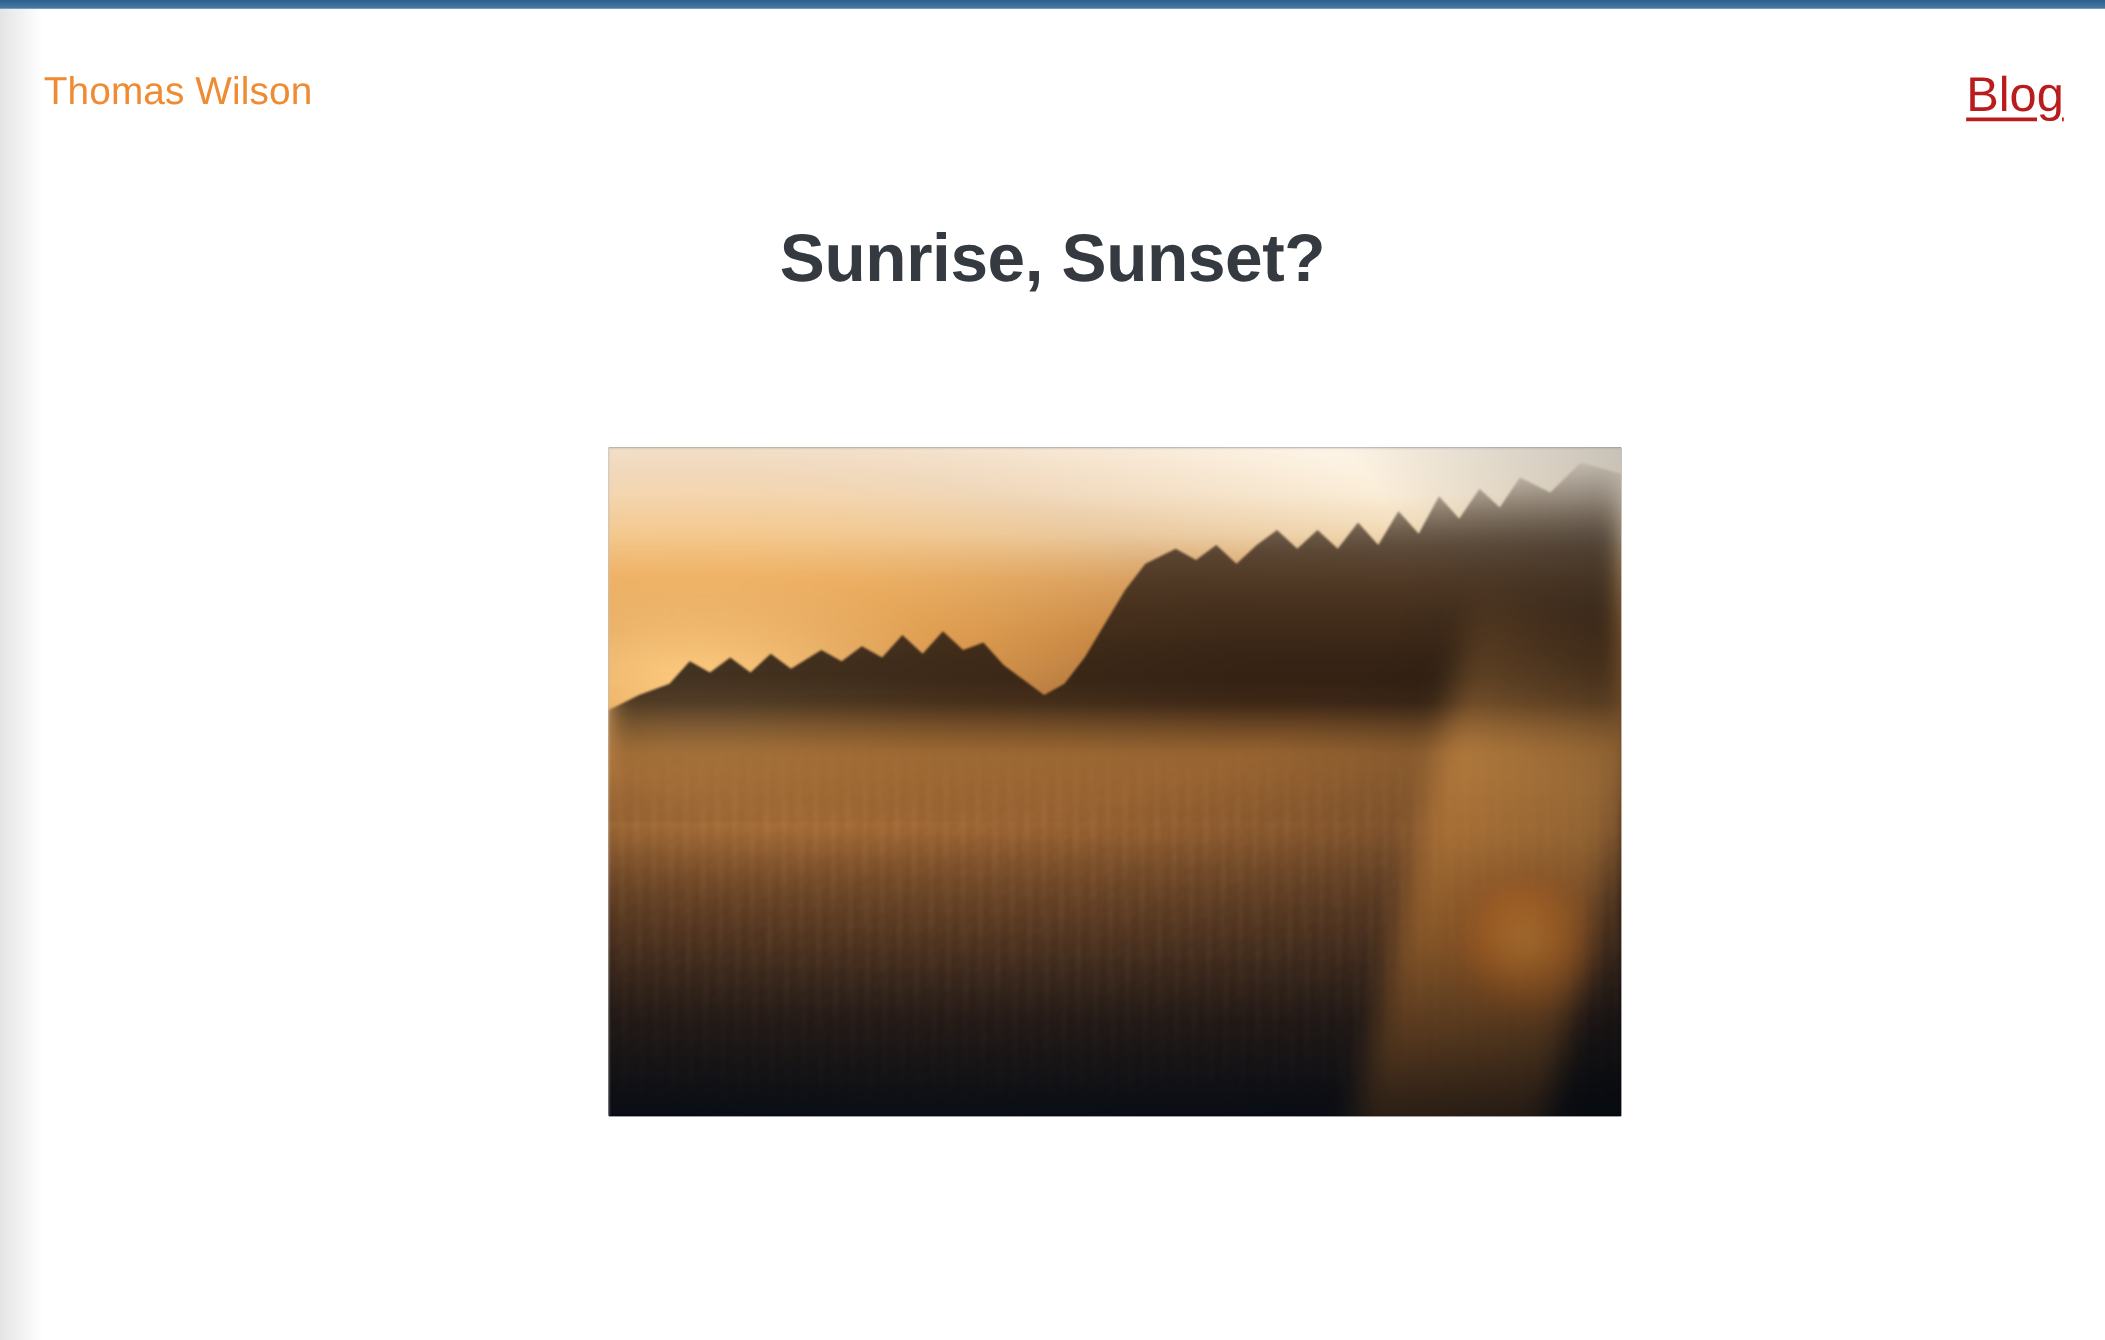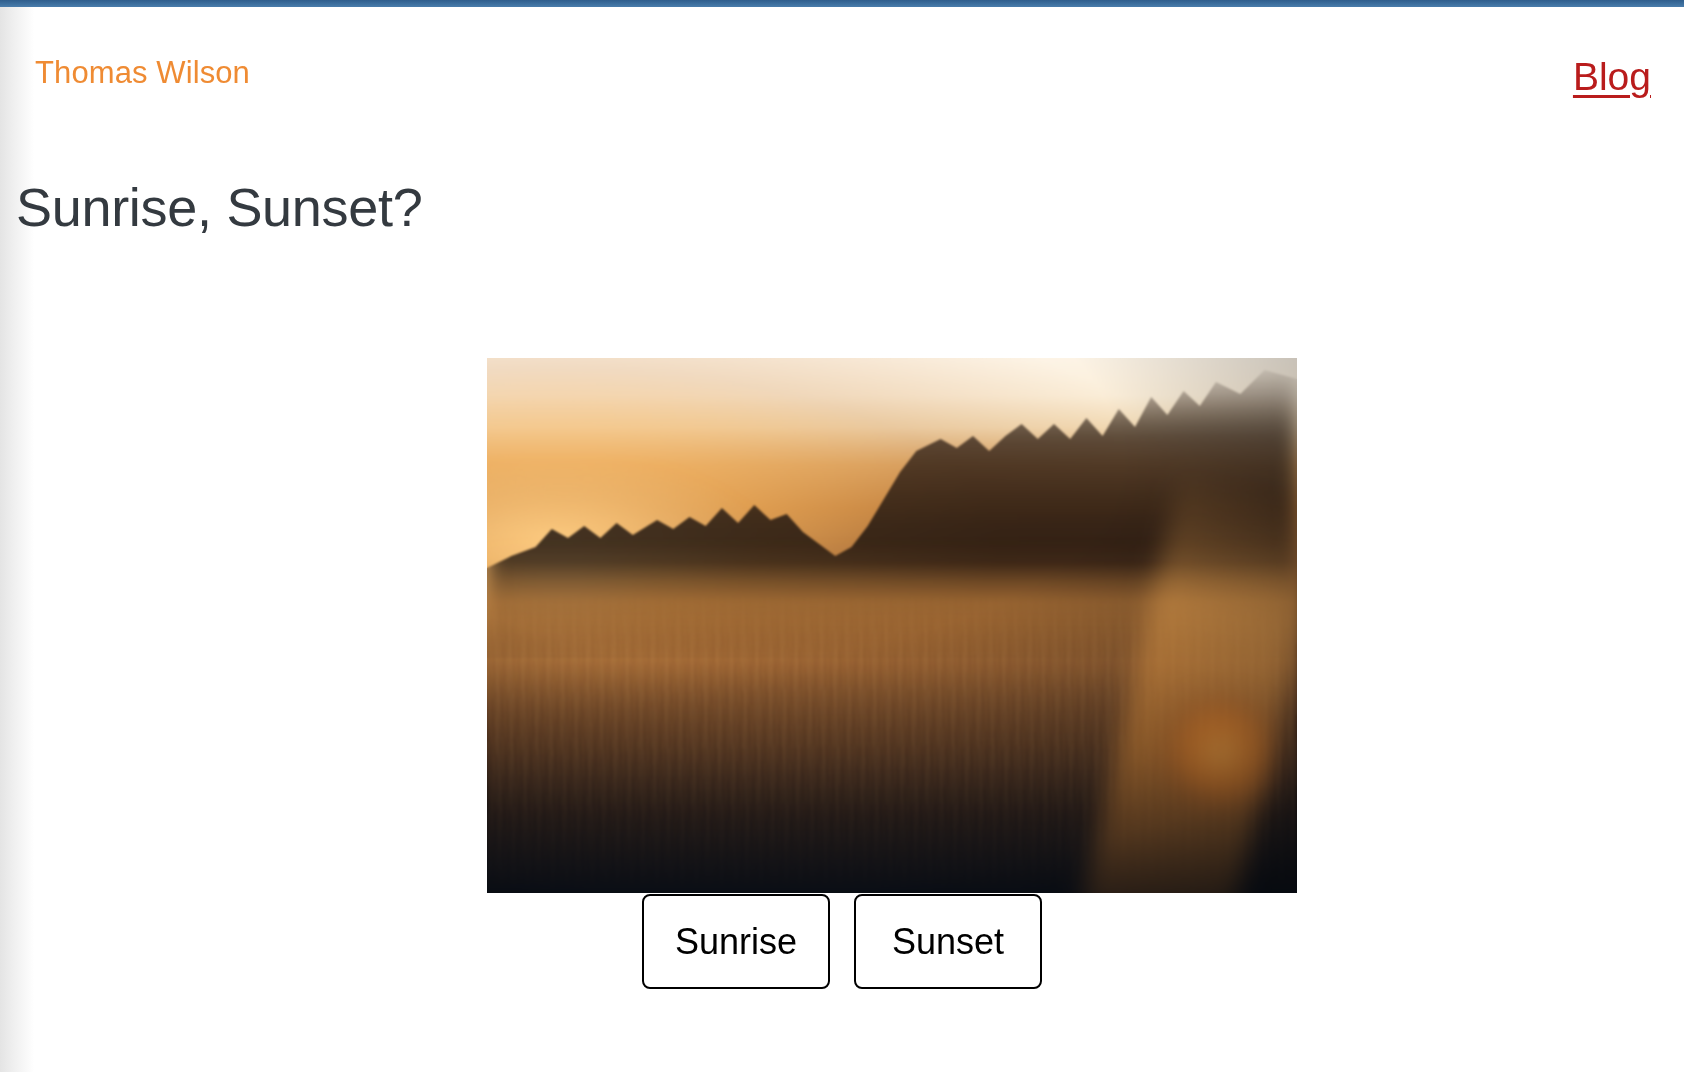--- a/index.html
+++ b/index.html
@@ -84,28 +84,28 @@
   }
 
   
   #main {
     position: absolute;
     top: 116px; left: 0;
     width: 1684px;
   }
   #page-title {
     width: 1684px;
+    text-align: center;
     font-size: 54px;
     line-height: 66px;
-    font-weight: 400;
+    font-weight: 700;
     color: #343a40;
     margin: 0;
     padding-top: 51px;
     letter-spacing: -0.3px;
-    padding-left: 16px;
   }
 
   
   #photo-wrap {
     position: absolute;
     left: 447px;
     top: 219px;
     width: 810px;
     height: 535px;
   }
@@ -295,19 +295,15 @@
         <div class="ph-band"></div>
         <div class="ph-field"></div>
         <div class="ph-blades"></div>
         <div class="ph-shaft"></div>
         <div class="ph-flare"></div>
         <div class="ph-vig"></div>
         <div class="ph-soft"></div>
       </div>
     </figure>
 
-    <div id="answer-buttons">
-      <button class="answer-button" type="button">Sunrise</button>
-      <button class="answer-button" type="button">Sunset</button>
-    </div>
 
   </main>
 </div>
 
 </body></html>

